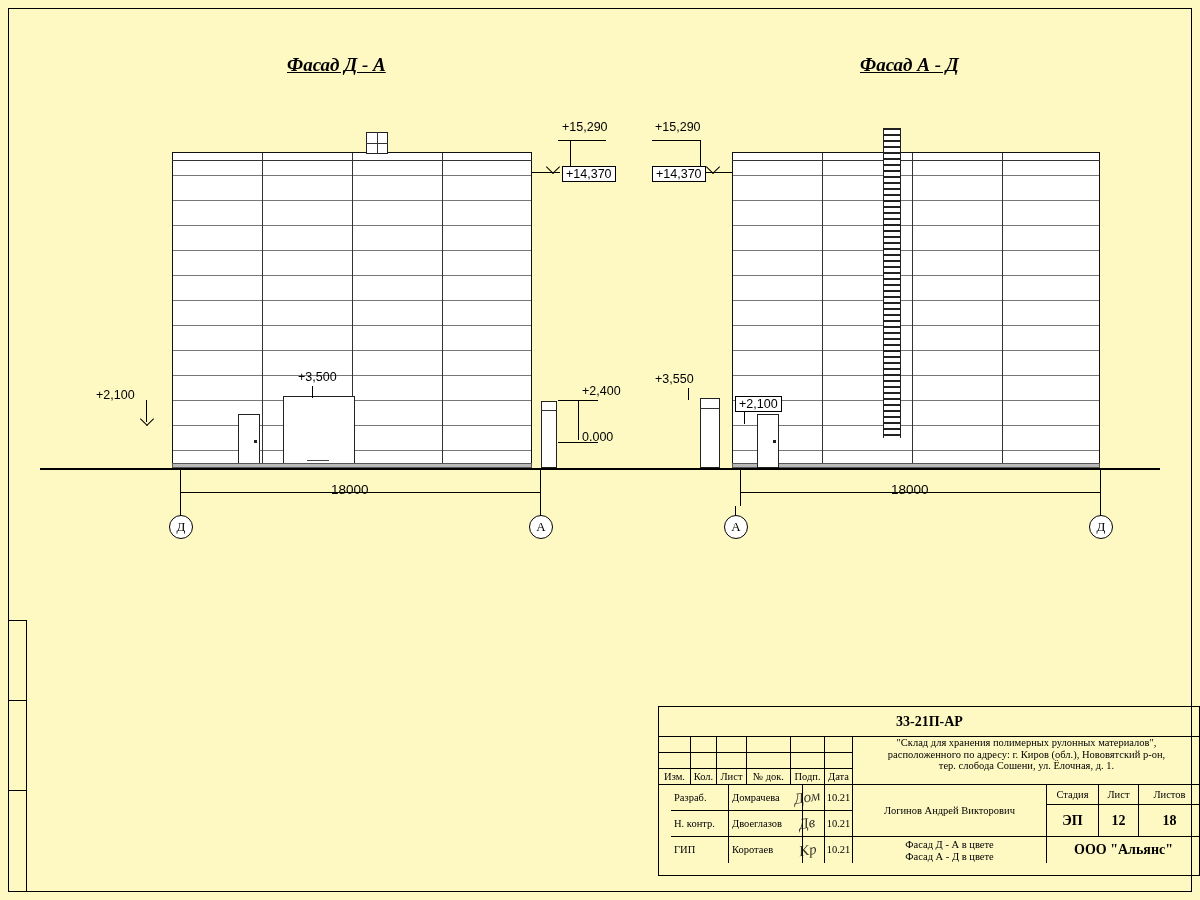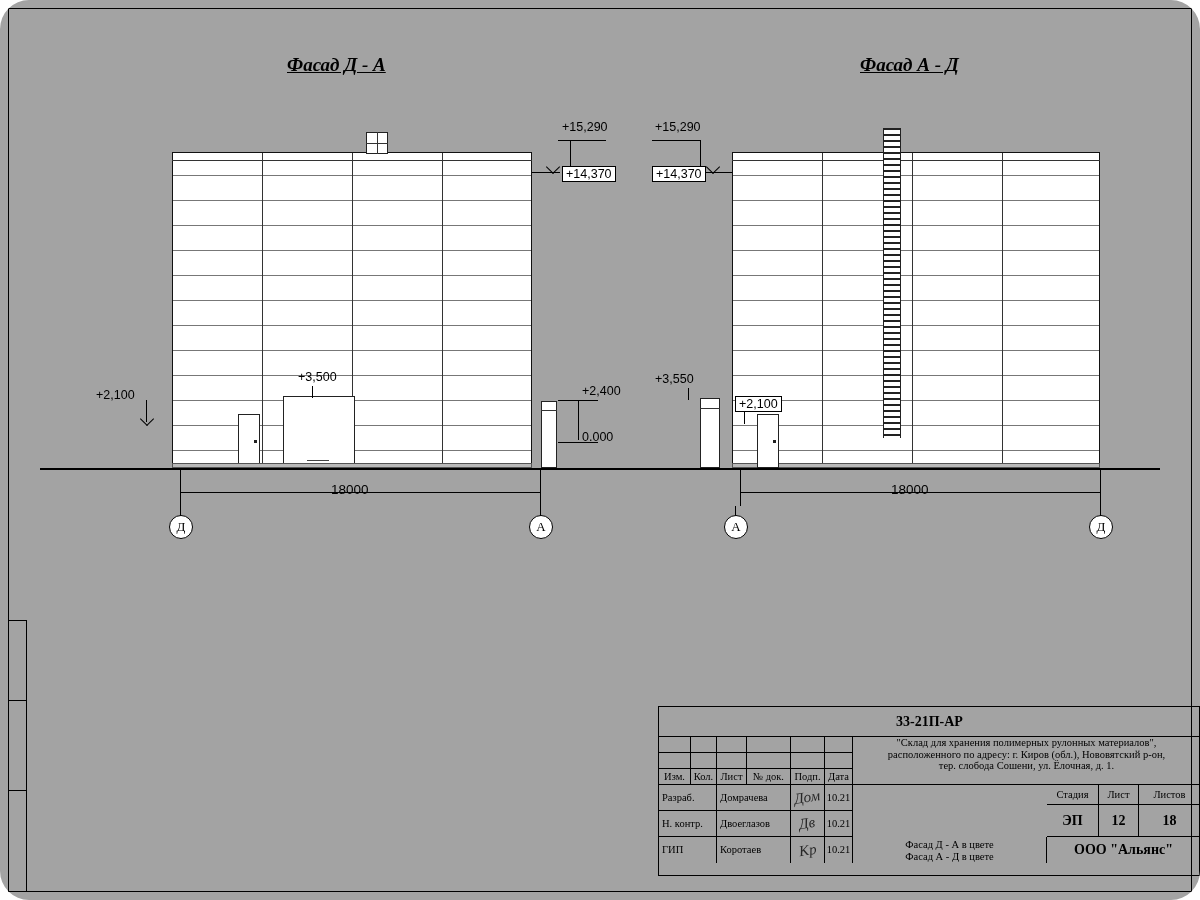--- a/index.html
+++ b/index.html
@@ -4,24 +4,23 @@
 <style>
   html, body {
     margin: 0;
     padding: 0;
     background: #ffffff;
   }
   #page {
     position: relative;
     width: 1200px;
     height: 900px;
-    background: #a3a3a3;
+    background: #fef9c3;
     font-family: "Liberation Serif", serif;
     overflow: hidden;
-    border-radius: 29px;
   }
   .abs { position: absolute; }
 
   
   .sheet-border {
     position: absolute;
     left: 8px; top: 8px;
     width: 1184px; height: 884px;
     border: 1px solid #000;
     box-sizing: border-box;
@@ -175,21 +174,21 @@
     align-items: center;
     justify-content: center;
     text-align: center;
     line-height: 1.1;
     overflow: hidden;
     padding: 0 1px;
   }
   .stamp .nb-r { border-right: none; }
   .stamp .nb-b { border-bottom: none; }
   .stamp .big { font-size: 14px; font-weight: bold; }
-  .stamp .left { justify-content: flex-start; padding-left: 3px; }
+  .stamp .left { justify-content: flex-start; padding-left: 3px; margin-left: 12px; }
   .sig {
     font-family: "Liberation Serif", serif;
     font-style: italic;
     font-size: 15px;
     color: #111;
     transform: rotate(-9deg);
     opacity: 0.85;
   }
 </style>
 </head>
@@ -385,20 +384,21 @@
     <div class="cell nb-b" style="left:166px; top:130px; width:28px; height:26px;">10.21</div>
 
     <div class="cell" style="left:388px; top:78px; width:52px; height:20px;">Стадия</div>
     <div class="cell" style="left:440px; top:78px; width:40px; height:20px;">Лист</div>
     <div class="cell nb-r" style="left:480px; top:78px; width:61px; height:20px;">Листов</div>
 
     <div class="cell big" style="left:388px; top:98px; width:52px; height:32px;">ЭП</div>
     <div class="cell big" style="left:440px; top:98px; width:40px; height:32px;">12</div>
     <div class="cell nb-r big" style="left:480px; top:98px; width:61px; height:32px;">18</div>
 
+    <div class="cell" style="left:194px; top:78px; width:194px; height:52px;">Логинов Андрей Викторович</div>
 
     <div class="cell nb-b" style="left:194px; top:130px; width:194px; height:26px; display:block; padding-top:2px;">
       <div>Фасад Д - А в цвете</div>
       <div>Фасад А - Д в цвете</div>
     </div>
 
     <div class="cell nb-r nb-b big" style="left:388px; top:130px; width:153px; height:26px;">ООО "Альянс"</div>
   </div>
 
 </div>

